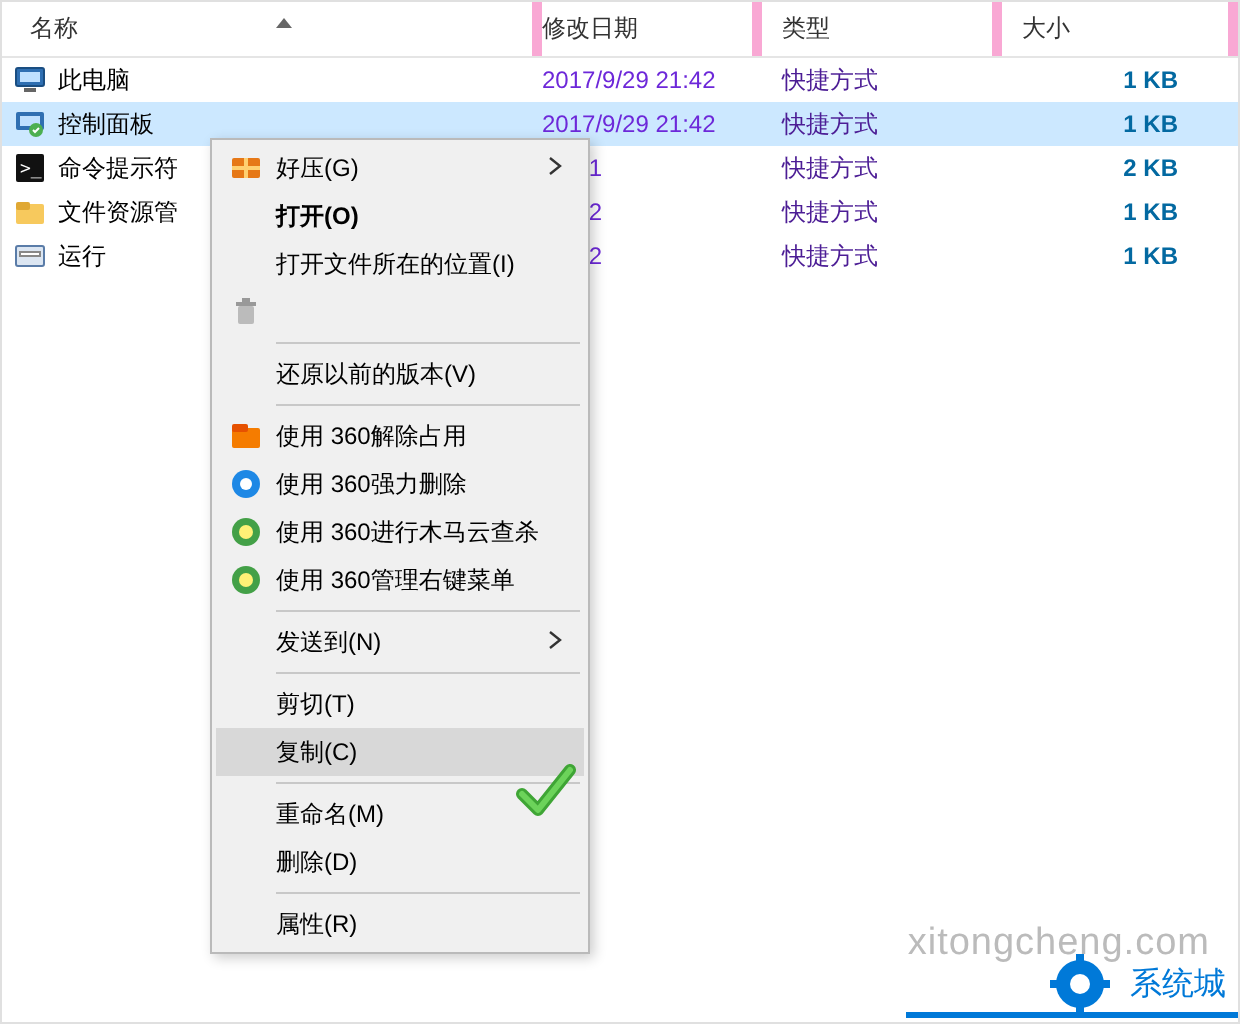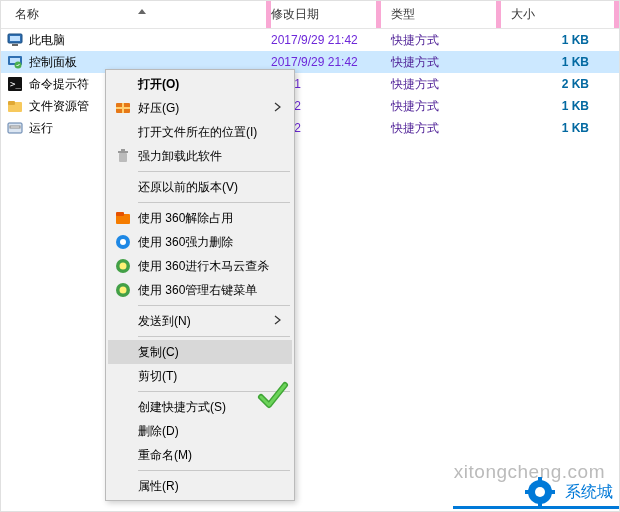--- a/index.html
+++ b/index.html
@@ -228,49 +228,48 @@
         <span>运行</span>
       </div>
       <div class="date-cell">21:42</div>
       <div class="type-cell">快捷方式</div>
       <div class="size-cell">1 KB</div>
     </div>
   </div>
 
 <div class="context-menu" id="cmenu">
     <div class="menu-item">
-      <span class="menu-icon"></span>
-      <span class="menu-label menu-bold">打开(O)</span>
-    </div>
-    <div class="menu-item">
       <span class="menu-icon">
         <svg width="16" height="16">
           <rect x="1" y="3" width="14" height="10" rx="1" fill="#e67817"></rect>
           <rect x="1" y="7" width="14" height="2" fill="#ffd071"></rect>
           <rect x="7" y="3" width="2" height="10" fill="#ffd071"></rect>
         </svg>
       </span>
       <span class="menu-label">好压(G)</span>
       <span class="menu-arrow"><svg width="8" height="10">
           <path d="M1 1 L6 5 L1 9" stroke="#333" fill="none" stroke-width="1.2"></path>
         </svg></span>
     </div>
     <div class="menu-item">
       <span class="menu-icon"></span>
+      <span class="menu-label menu-bold">打开(O)</span>
+    </div>
+    <div class="menu-item">
+      <span class="menu-icon"></span>
       <span class="menu-label">打开文件所在的位置(I)</span>
     </div>
     <div class="menu-item">
       <span class="menu-icon">
         <svg width="16" height="16">
           <rect x="4" y="5" width="8" height="9" rx="1" fill="#bbb"></rect>
           <rect x="3" y="3" width="10" height="2" fill="#999"></rect>
           <rect x="6" y="1" width="4" height="2" fill="#999"></rect>
         </svg>
       </span>
-      <span class="menu-label">强力卸载此软件</span>
     </div>
     <div class="menu-sep"></div>
     <div class="menu-item">
       <span class="menu-icon"></span>
       <span class="menu-label">还原以前的版本(V)</span>
     </div>
     <div class="menu-sep"></div>
     <div class="menu-item">
       <span class="menu-icon">
         <svg width="16" height="16">
@@ -309,40 +308,36 @@
     </div>
     <div class="menu-sep"></div>
     <div class="menu-item">
       <span class="menu-icon"></span>
       <span class="menu-label">发送到(N)</span>
       <span class="menu-arrow"><svg width="8" height="10">
           <path d="M1 1 L6 5 L1 9" stroke="#333" fill="none" stroke-width="1.2"></path>
         </svg></span>
     </div>
     <div class="menu-sep"></div>
+    <div class="menu-item">
+      <span class="menu-icon"></span>
+      <span class="menu-label">剪切(T)</span>
+    </div>
     <div class="menu-item hovered">
       <span class="menu-icon"></span>
       <span class="menu-label">复制(C)</span>
     </div>
-    <div class="menu-item">
-      <span class="menu-icon"></span>
-      <span class="menu-label">剪切(T)</span>
-    </div>
-    <div class="menu-sep"></div>
-    <div class="menu-item">
-      <span class="menu-icon"></span>
-      <span class="menu-label">创建快捷方式(S)</span>
+    <div class="menu-sep"></div>
+    <div class="menu-item">
+      <span class="menu-icon"></span>
+      <span class="menu-label">重命名(M)</span>
     </div>
     <div class="menu-item">
       <span class="menu-icon"></span>
       <span class="menu-label">删除(D)</span>
-    </div>
-    <div class="menu-item">
-      <span class="menu-icon"></span>
-      <span class="menu-label">重命名(M)</span>
     </div>
     <div class="menu-sep"></div>
     <div class="menu-item">
       <span class="menu-icon"></span>
       <span class="menu-label">属性(R)</span>
     </div>
   </div>
 
 <div class="checkmark">
   <svg width="36" height="36" viewBox="0 0 36 36">

